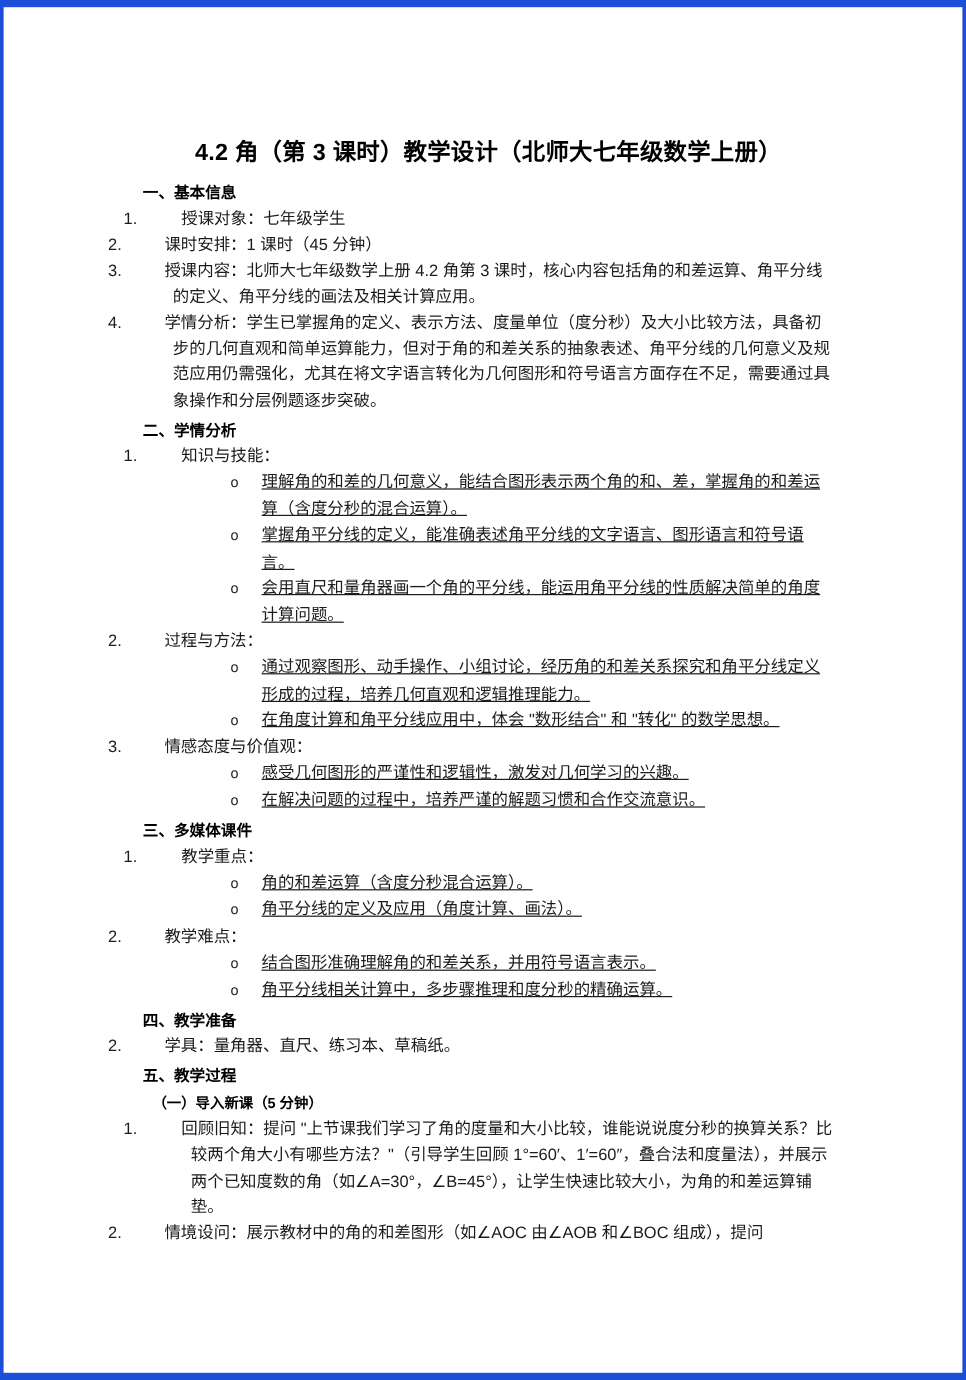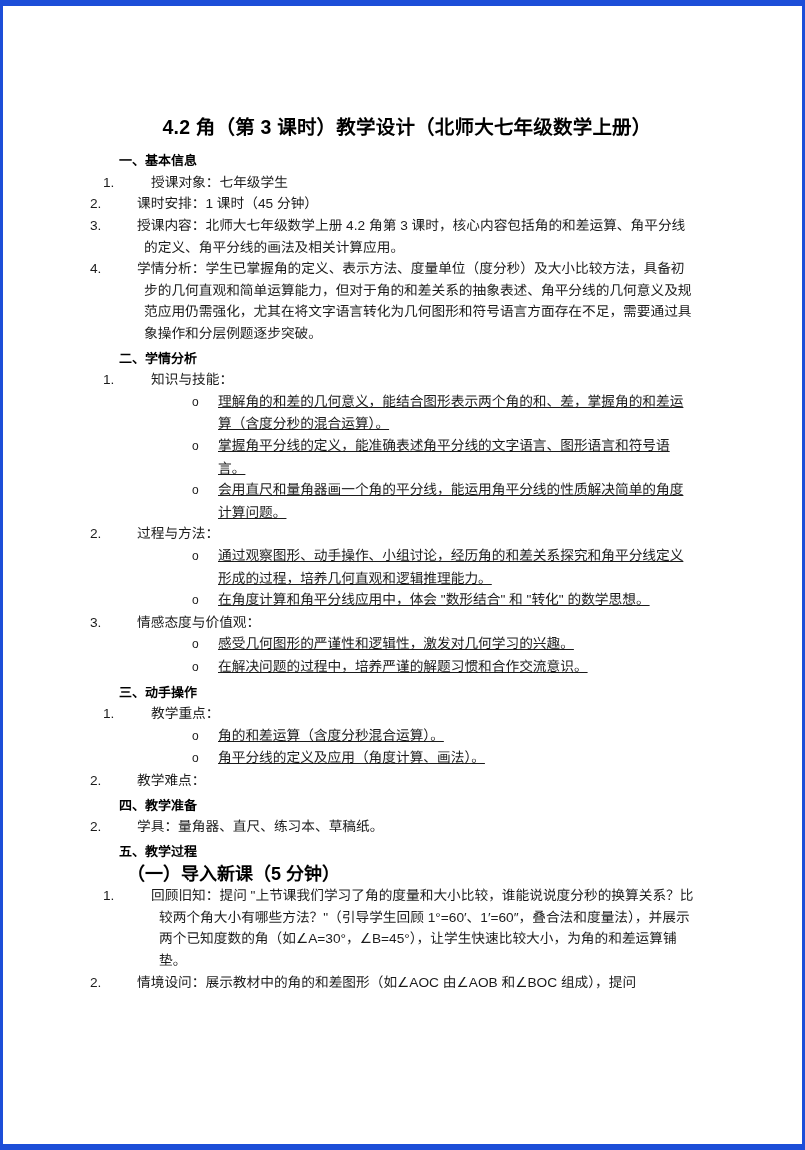--- a/index.html
+++ b/index.html
@@ -54,21 +54,21 @@
     font-size: 13px;
     font-weight: bold;
     color: #000;
     margin: 0;
     padding: 9px 0 0 2px;
     line-height: 21.6px;
   }
   .h2.tight { padding-top: 3px; }
 
   .h3 {
-    font-size: 18px;
+    font-size: 12px;
     font-weight: bold;
     color: #000;
     margin: 0;
     padding: 1px 0 0 10px;
     line-height: 22px;
   }
 
   
   ol.lvl1 {
     list-style: none;
@@ -158,31 +158,35 @@
         <li><span class="txt">在角度计算和角平分线应用中，体会 "数形结合" 和 "转化" 的数学思想。</span></li>
       </ul>
       <ol class="lvl1">
         <li class="flat"><span class="num">3.</span><span>情感态度与价值观：</span></li>
       </ol>
       <ul class="lvl2">
         <li><span class="txt">感受几何图形的严谨性和逻辑性，激发对几何学习的兴趣。</span></li>
         <li><span class="txt">在解决问题的过程中，培养严谨的解题习惯和合作交流意识。</span></li>
       </ul>
 
-      <h2 class="h2 tight">三、动手操作</h2>
+      <h2 class="h2 tight">三、多媒体课件</h2>
       <ol class="lvl1">
         <li class="ind"><span class="num">1.</span><span>教学重点：</span></li>
       </ol>
       <ul class="lvl2">
         <li><span class="txt">角的和差运算（含度分秒混合运算）。</span></li>
         <li><span class="txt">角平分线的定义及应用（角度计算、画法）。</span></li>
       </ul>
       <ol class="lvl1">
         <li class="flat"><span class="num">2.</span><span>教学难点：</span></li>
       </ol>
+      <ul class="lvl2">
+        <li><span class="txt">结合图形准确理解角的和差关系，并用符号语言表示。</span></li>
+        <li><span class="txt">角平分线相关计算中，多步骤推理和度分秒的精确运算。</span></li>
+      </ul>
 
       <h2 class="h2 tight">四、教学准备</h2>
       <ol class="lvl1">
         <li class="flat"><span class="num">2.</span><span>学具：量角器、直尺、练习本、草稿纸。</span></li>
       </ol>
 
       <h2 class="h2 tight">五、教学过程</h2>
       <h3 class="h3">（一）导入新课（5 分钟）</h3>
       <ol class="lvl1">
         <li class="ind"><span class="num">1.</span><span>回顾旧知：提问 "上节课我们学习了角的度量和大小比较，谁能说说度分秒的换算关系？比较两个角大小有哪些方法？"（引导学生回顾 1°=60′、1′=60″，叠合法和度量法），并展示两个已知度数的角（如∠A=30°，∠B=45°），让学生快速比较大小，为角的和差运算铺垫。</span></li>

